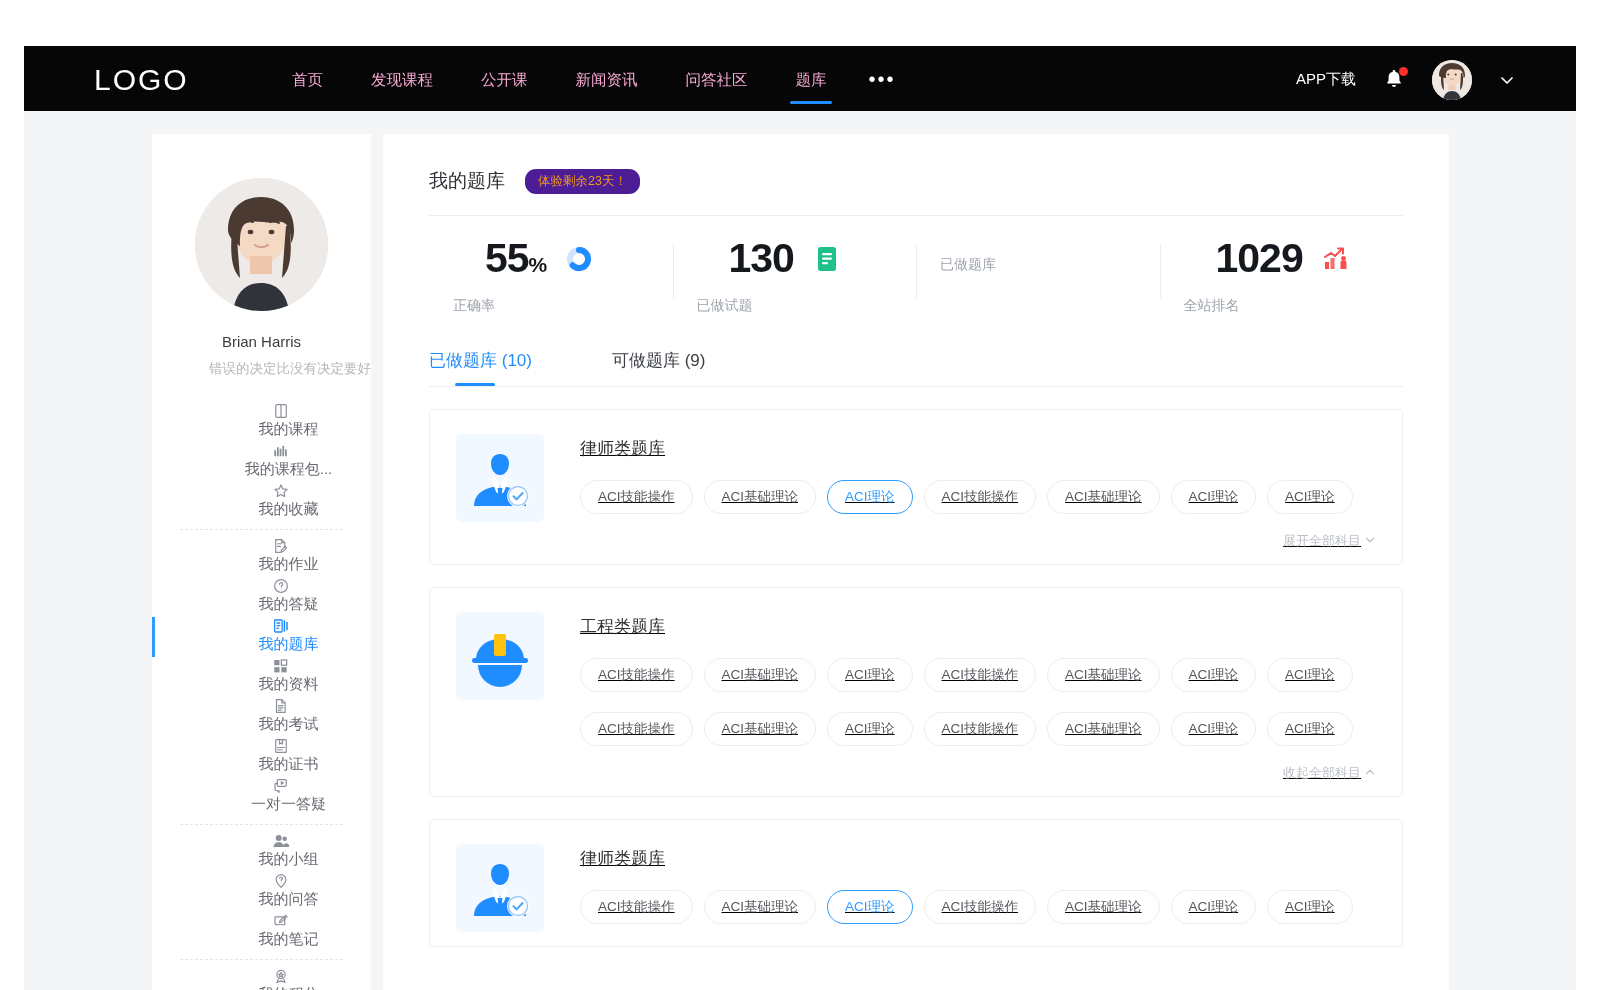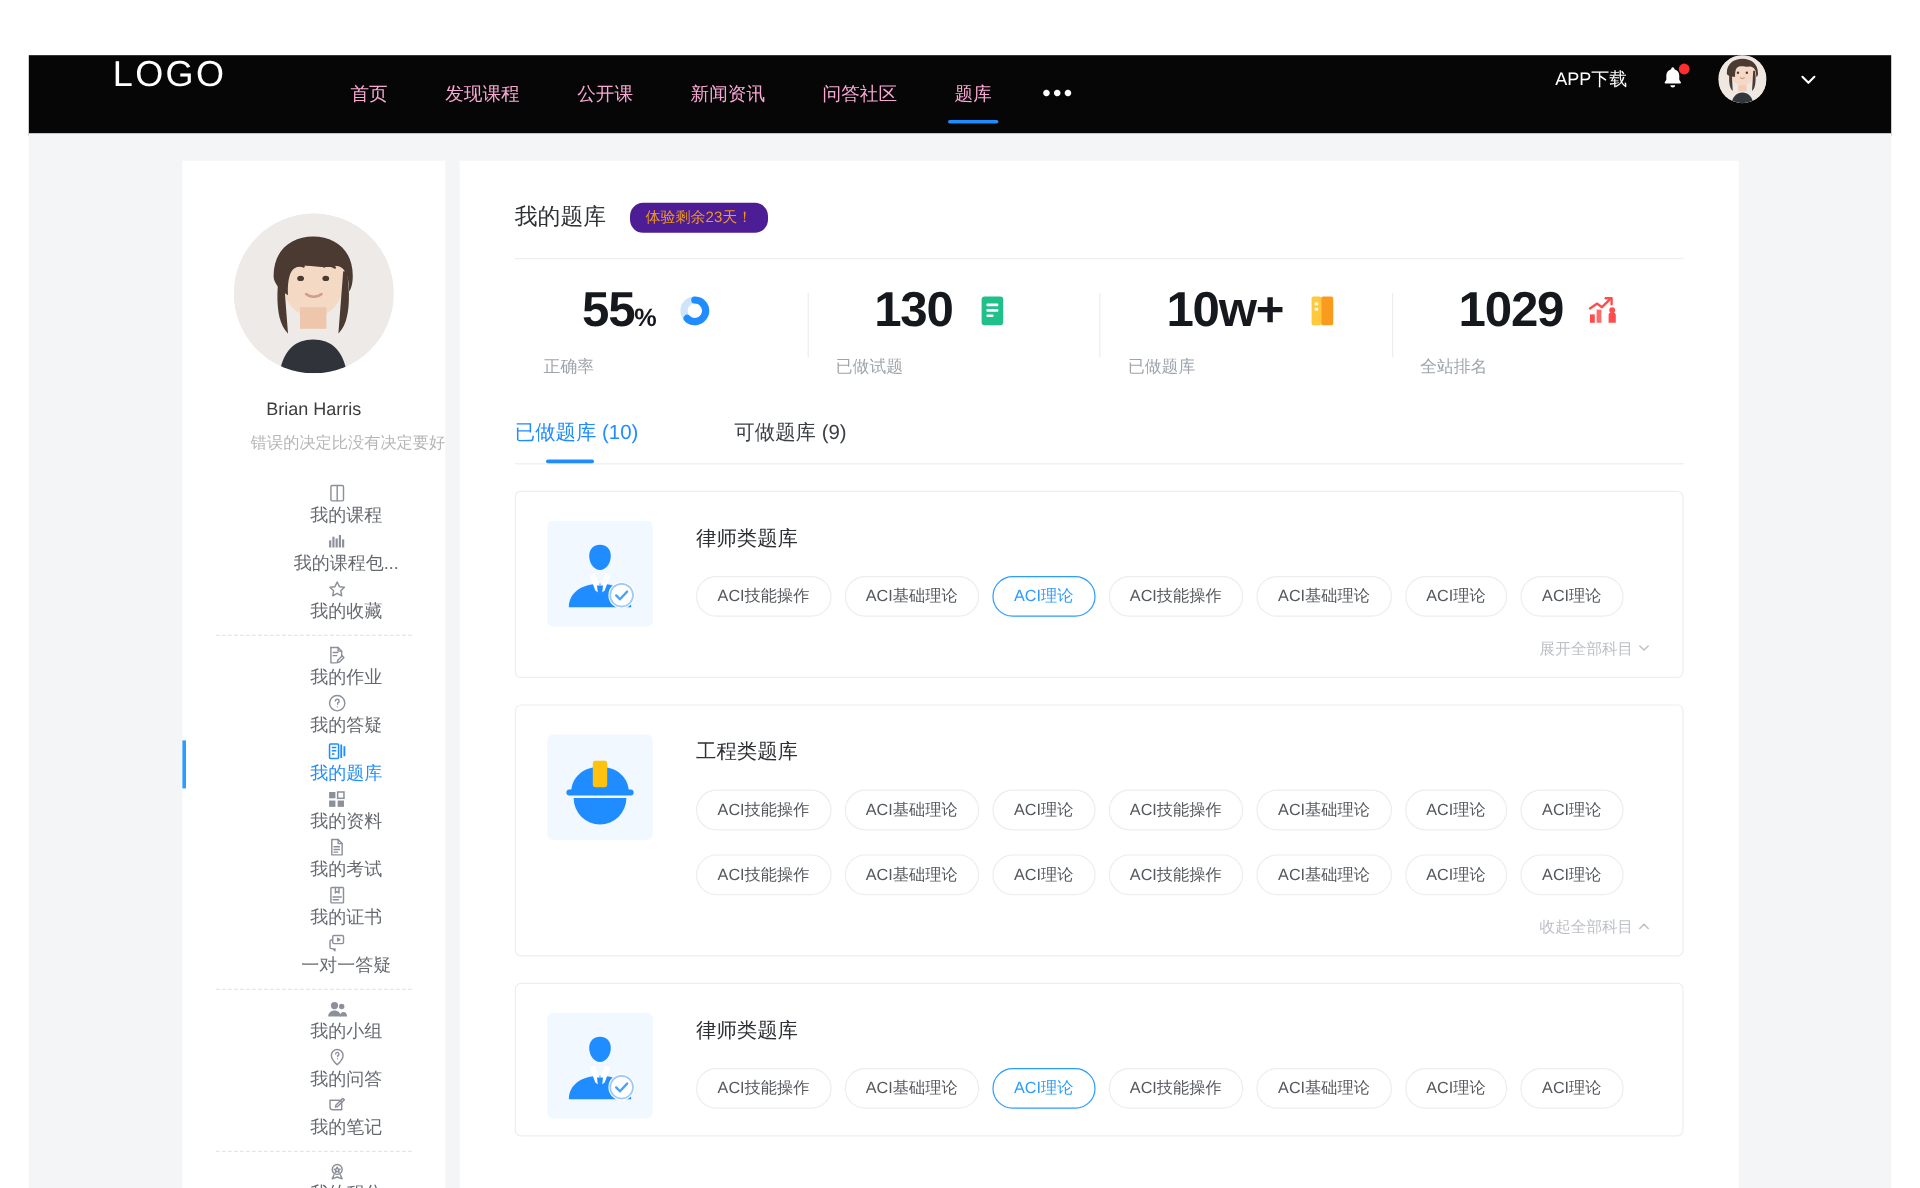--- a/index.html
+++ b/index.html
@@ -9,21 +9,21 @@
     font-family: "Liberation Sans", "DejaVu Sans", sans-serif;
     overflow: hidden;
   }
   .page { position: relative; width: 1600px; height: 990px; background:#fff; }
 
   
   .topbar {
     position: absolute; left: 24px; top: 46px;
     width: 1552px; height: 67px;
     background: #060607;
-    display: flex; align-items: flex-start;
+    display: flex; align-items: center;
   }
   .logo {
     color: #ffffff; font-size: 30px; letter-spacing: 2px;
     font-weight: 400; margin-left: 70px; width: 150px;
     font-family: "Liberation Sans", sans-serif;
   }
   .nav { display: flex; align-items: center; height: 65px; margin-left: 24px; }
   .nav-item {
     color: #f9a8d4; font-size: 15.5px; padding: 0 24px;
     height: 65px; line-height: 65px; position: relative; cursor: pointer;
@@ -126,20 +126,21 @@
     background:#1f8cff; border-radius: 2px;
   }
   .tabs-line { height:1px; background:#eceef0; margin: 0 46px; }
 
   
   .cards { padding: 22px 46px 0 46px; }
   .card {
     border: 1px solid #eceef0; border-radius: 5px; background:#fff;
     padding: 24px 26px 14px 26px; margin-bottom: 22px;
     display: flex;
+    text-decoration: underline;
   }
   .card-ico {
     width: 88px; height: 88px; border-radius: 5px; background: #f2f8ff;
     flex: none; display:flex; align-items:center; justify-content:center;
   }
   .card-body { flex: 1; margin-left: 36px; min-width: 0; }
   .card-title { font-size: 17px; color: #2e3135; margin-top: 3px; }
   .tagrow { display: flex; flex-wrap: wrap; gap: 11px; margin-top: 20px; }
   .tag {
     border: 1px solid #ebedef; border-radius: 17px; color: #55585d;
@@ -395,31 +396,20 @@
                 <rect x="4" y="2" width="18" height="24" rx="2.5" fill="#1fc08a"></rect>
                 <rect x="8" y="8" width="10" height="2.2" rx="1" fill="#fff"></rect>
                 <rect x="8" y="12.5" width="10" height="2.2" rx="1" fill="#fff"></rect>
                 <rect x="8" y="17" width="6" height="2.2" rx="1" fill="#fff"></rect>
               </svg>
             </div>
           </div>
           <div class="stat-lbl">已做试题</div>
         </div>
         <div class="stat">
-          <div class="stat-top">
-            <div class="stat-num"><span>10w+</span><span class="sfx"></span></div>
-            <div class="stat-ico">
-              <svg width="26" height="28" viewBox="0 0 26 28">
-                <rect x="4" y="2" width="8" height="24" rx="1.5" fill="#ffc83d"></rect>
-                <rect x="12" y="2" width="10" height="24" rx="1.5" fill="#fb9b1e"></rect>
-                <rect x="6.5" y="7" width="3" height="2.4" fill="#fff8e6"></rect>
-                <rect x="6.5" y="11.5" width="3" height="2.4" fill="#fff8e6"></rect>
-              </svg>
-            </div>
-          </div>
           <div class="stat-lbl">已做题库</div>
         </div>
         <div class="stat">
           <div class="stat-top">
             <div class="stat-num"><span>1029</span><span class="sfx"></span></div>
             <div class="stat-ico">
               <svg width="28" height="28" viewBox="0 0 28 28">
                 <rect x="3" y="17" width="4" height="7" fill="#ff4d4d"></rect>
                 <rect x="8.5" y="13" width="4" height="11" fill="#ff6b6b"></rect>
                 <path d="M3 12l6-4 4 3 7-7" stroke="#ff4d4d" stroke-width="2" fill="none" stroke-linecap="round" stroke-linejoin="round"></path>

